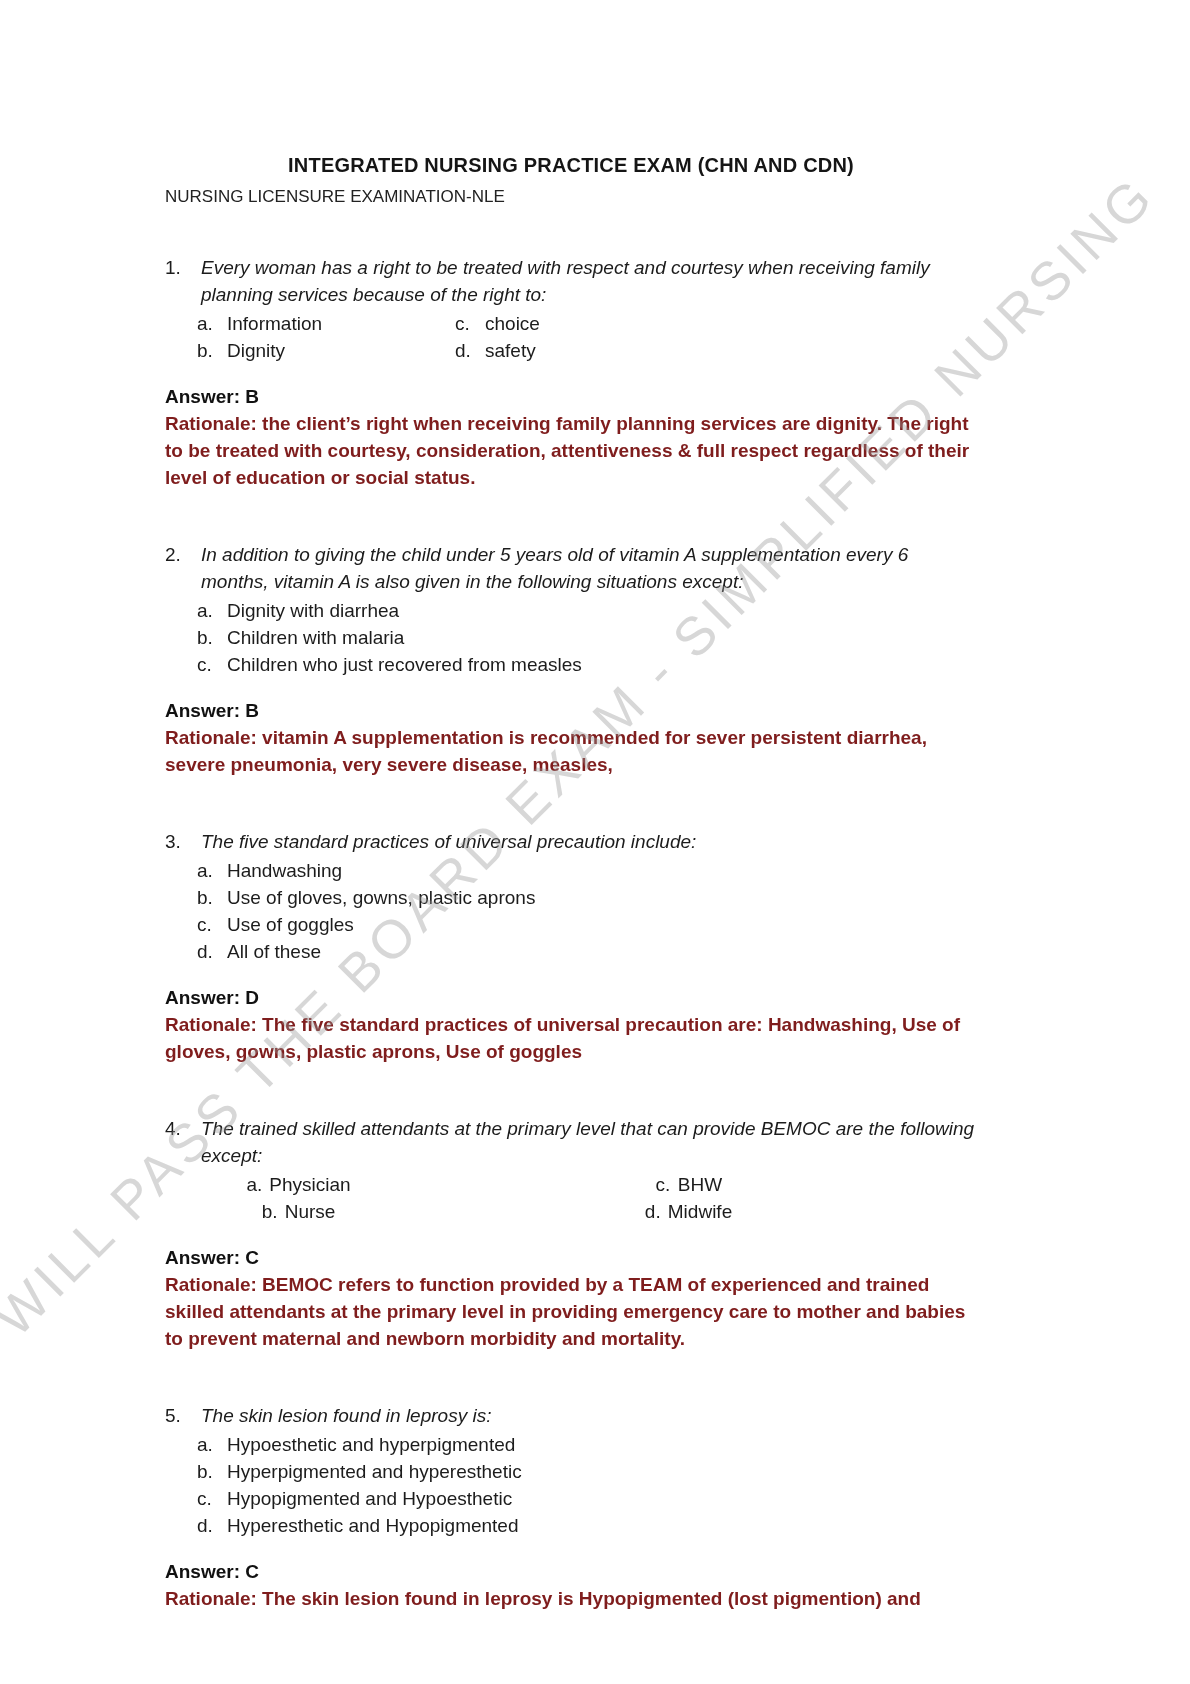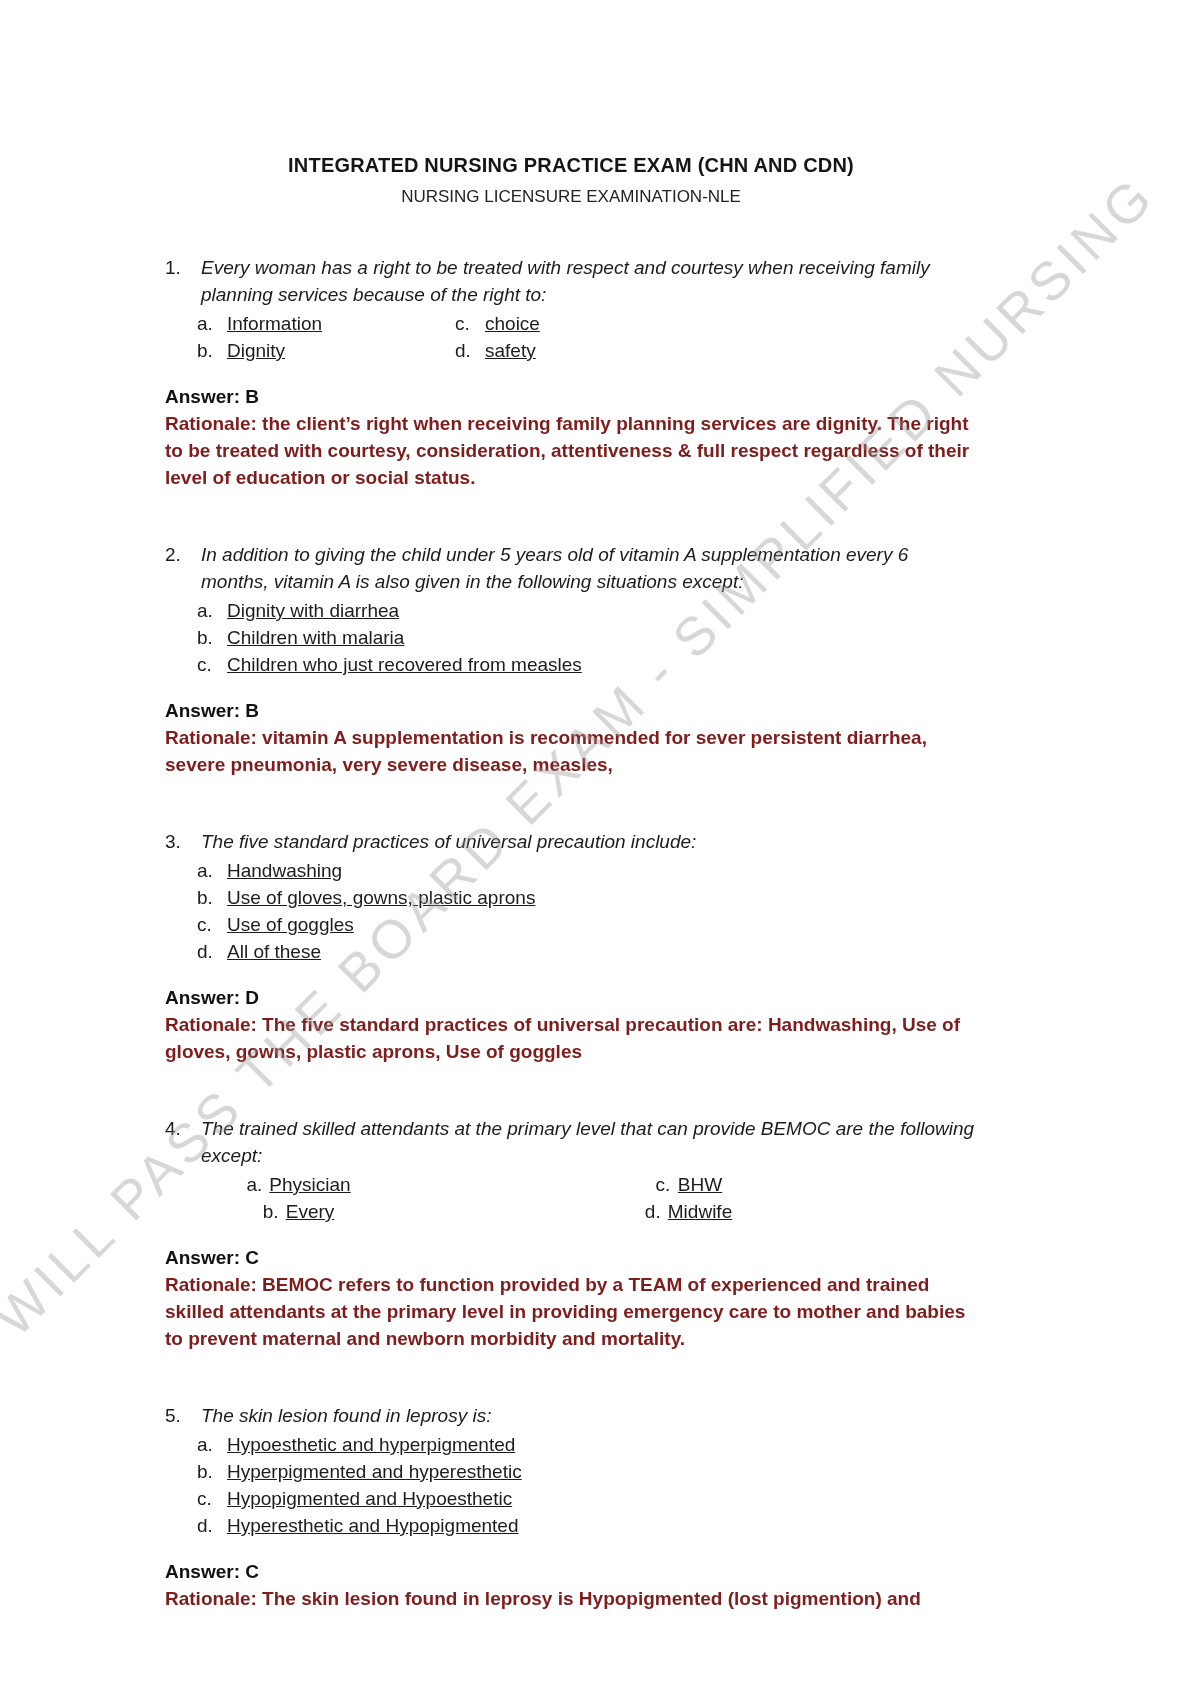--- a/index.html
+++ b/index.html
@@ -24,37 +24,36 @@
   }
   .doc-title {
     text-align: center;
     font-weight: bold;
     font-size: 20px;
     letter-spacing: 0.2px;
     margin-bottom: 4px;
     color: #151515;
   }
   .doc-subtitle {
-    text-align: center;
     font-size: 17px;
     margin-bottom: 44px;
     color: #222;
   }
   .question { margin-bottom: 50px; }
   .q-line { display: flex; }
   .q-num { flex: 0 0 36px; }
   .q-text { flex: 1; font-style: italic; }
   .options { margin-left: 32px; margin-top: 2px; }
   .options.two-col {
     display: grid;
     grid-template-columns: 258px 1fr;
     column-gap: 0;
   }
   .options.two-col.narrow { grid-template-columns: 196px 1fr; text-align: center; }
-  .option { white-space: nowrap; text-decoration: underline; }
+  .option { white-space: nowrap; }
   .opt-label { display: inline-block; min-width: 30px; }
   .answer {
     font-weight: bold;
     color: #111;
     margin-top: 19px;
   }
   .rationale {
     font-weight: bold;
     color: #7f1d1d;
   }
@@ -130,21 +129,21 @@
     </div>
 
     <div class="question">
       <div class="q-line">
         <span class="q-num">4.</span>
         <span class="q-text">The trained skilled attendants at the primary level that can provide BEMOC are the following except:</span>
       </div>
       <div class="options two-col narrow">
         <div class="option"><span class="opt-label">a.</span><span>Physician</span></div>
         <div class="option"><span class="opt-label">c.</span><span>BHW</span></div>
-        <div class="option"><span class="opt-label">b.</span><span>Every</span></div>
+        <div class="option"><span class="opt-label">b.</span><span>Nurse</span></div>
         <div class="option"><span class="opt-label">d.</span><span>Midwife</span></div>
       </div>
       <div class="answer">Answer: C</div>
       <div class="rationale">Rationale: BEMOC refers to function provided by a TEAM of experienced and trained skilled attendants at the primary level in providing emergency care to mother and babies to prevent maternal and newborn morbidity and mortality.</div>
     </div>
 
     <div class="question">
       <div class="q-line">
         <span class="q-num">5.</span>
         <span class="q-text">The skin lesion found in leprosy is:</span>

